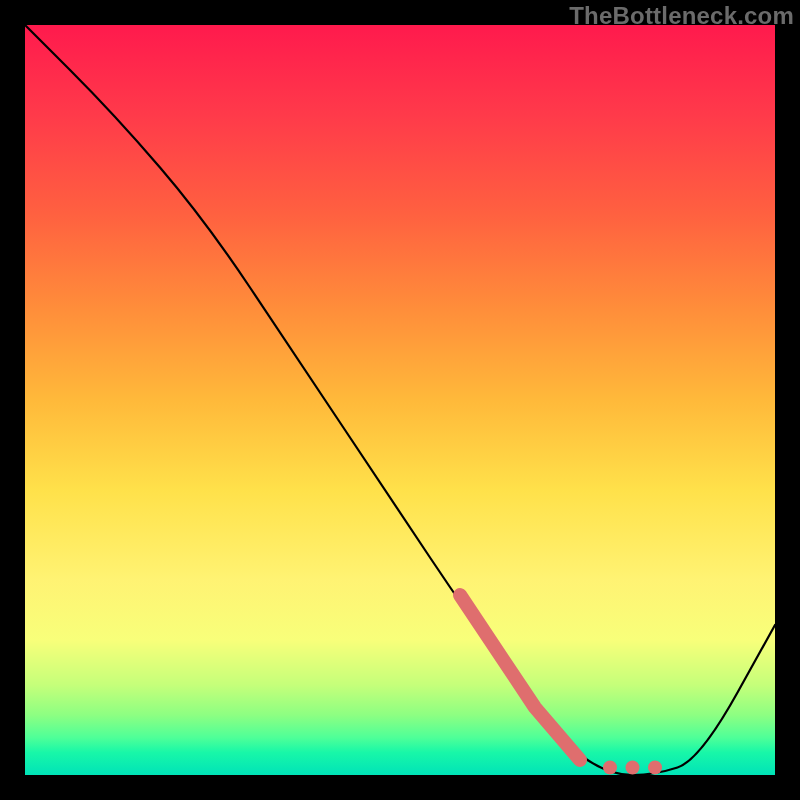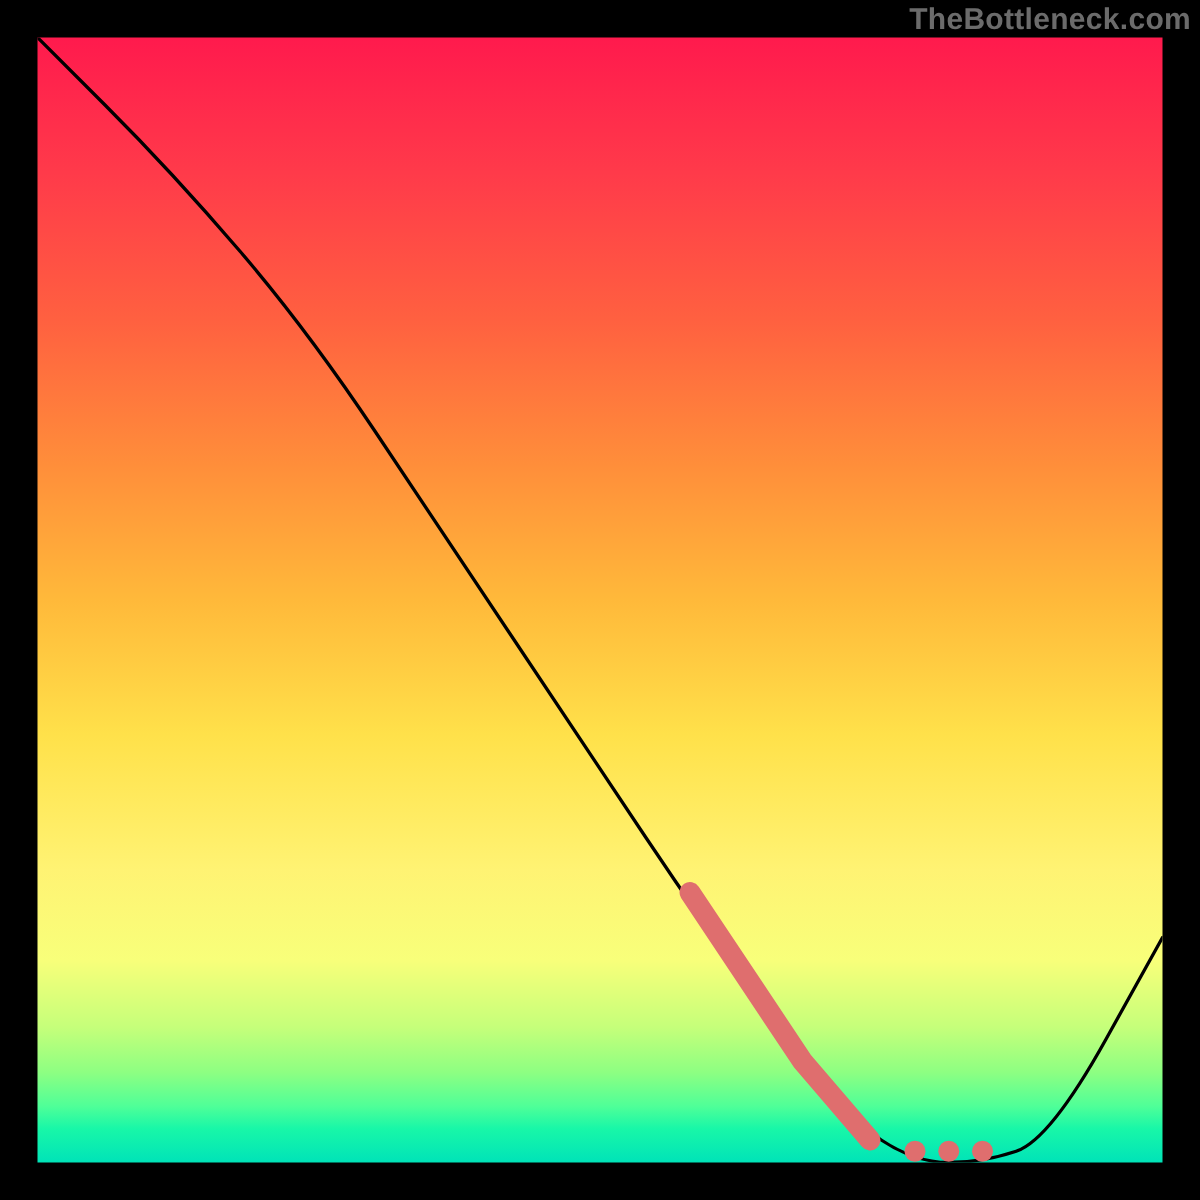--- a/index.html
+++ b/index.html
@@ -38,21 +38,21 @@
       #8dff82 92%,
       #4fff98 95%,
       #18f7a8 97%,
       #00e3b8 100%
     );
   }
   .watermark {
     position: absolute;
     right: 6px;
     top: 2px;
-    font-size: 20px;
+    font-size: 24px;
     font-weight: 600;
     color: #6b6b6b;
     letter-spacing: 0.2px;
     user-select: none;
     pointer-events: none;
   }
   svg.overlay {
     position: absolute;
     left: 0;
     top: 0;

